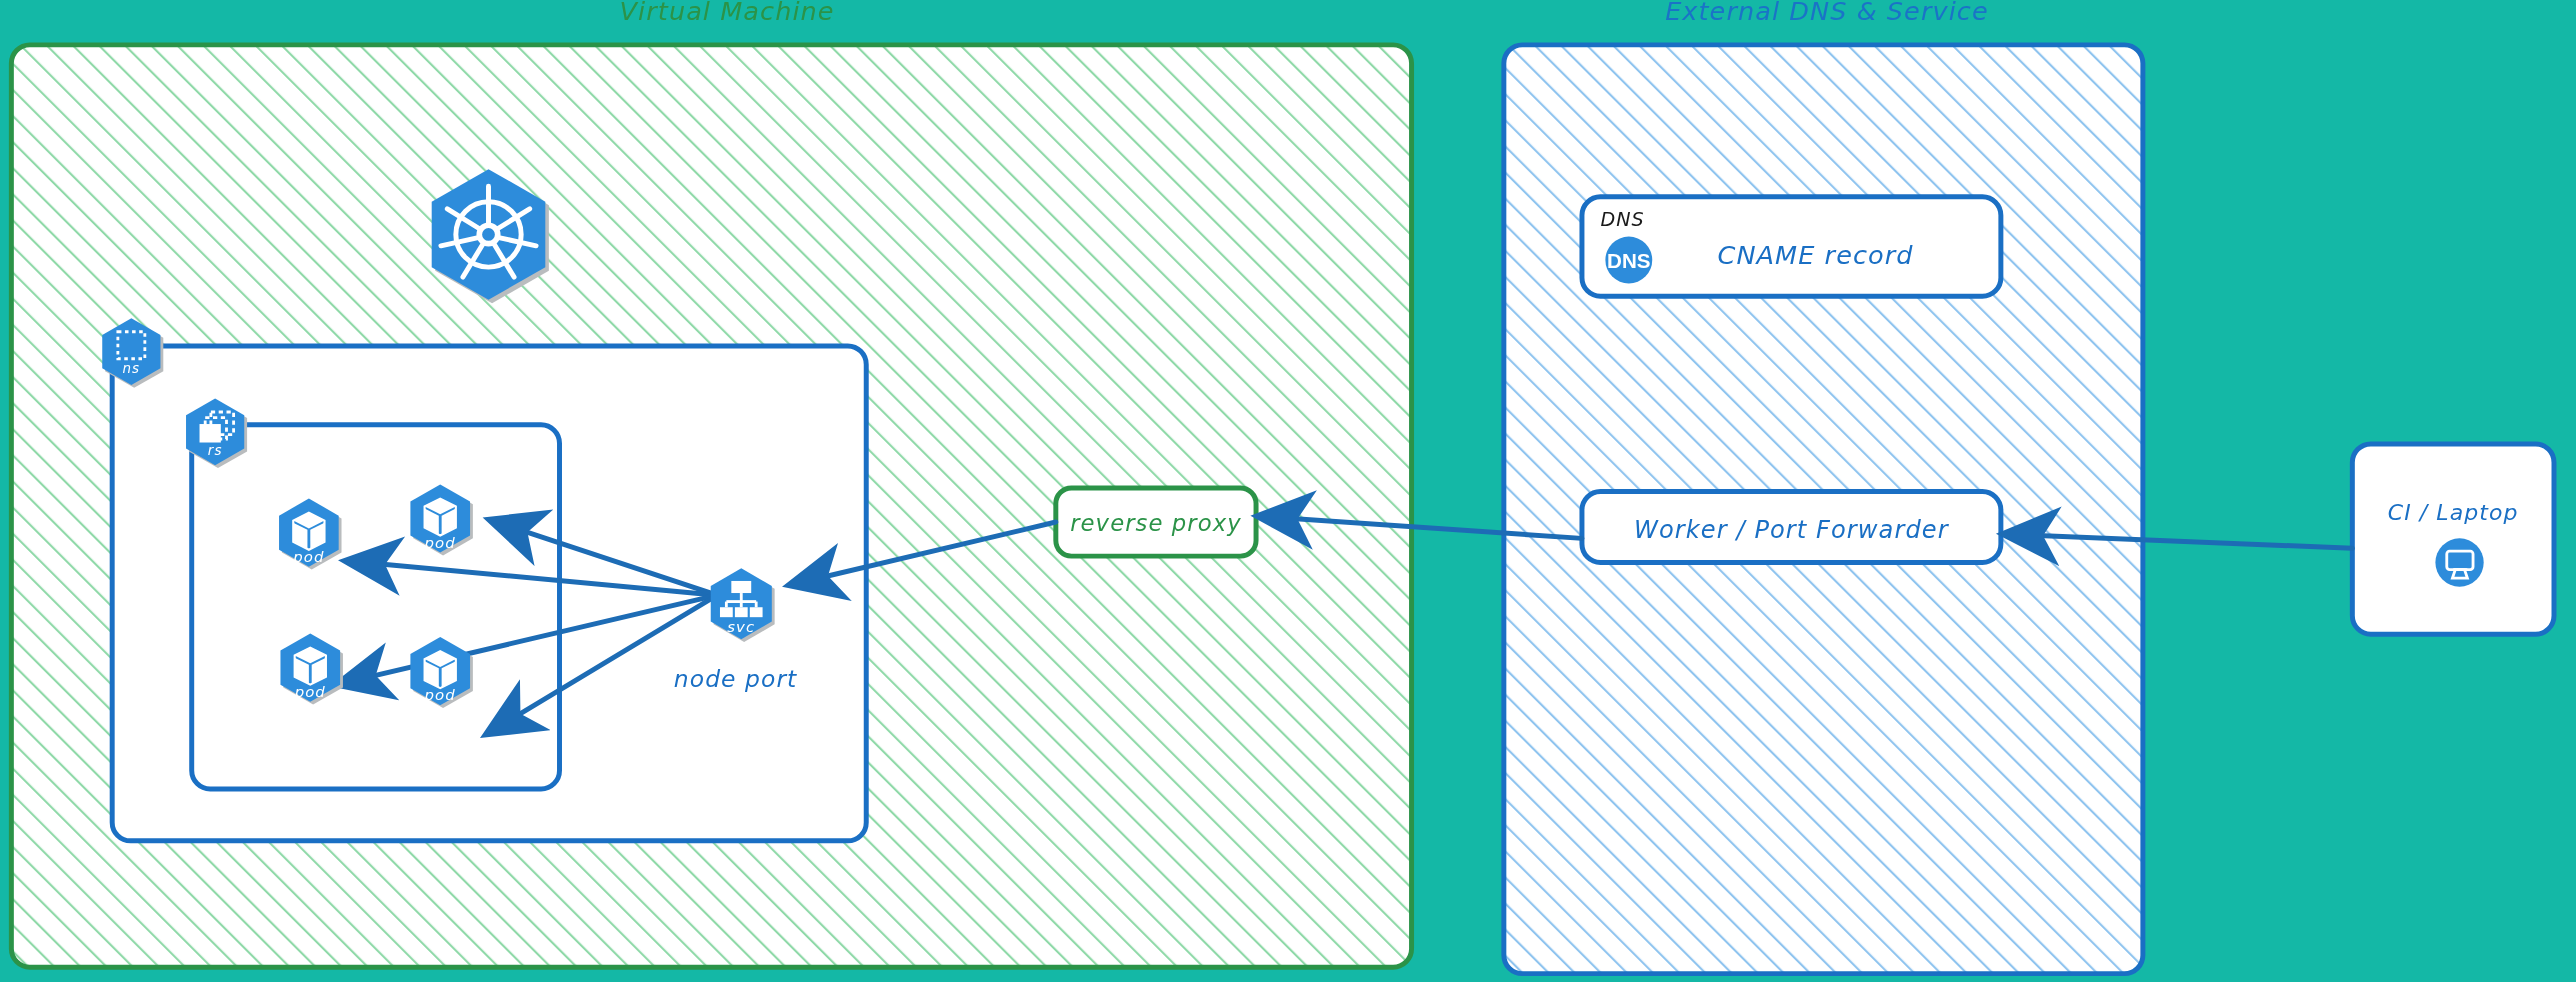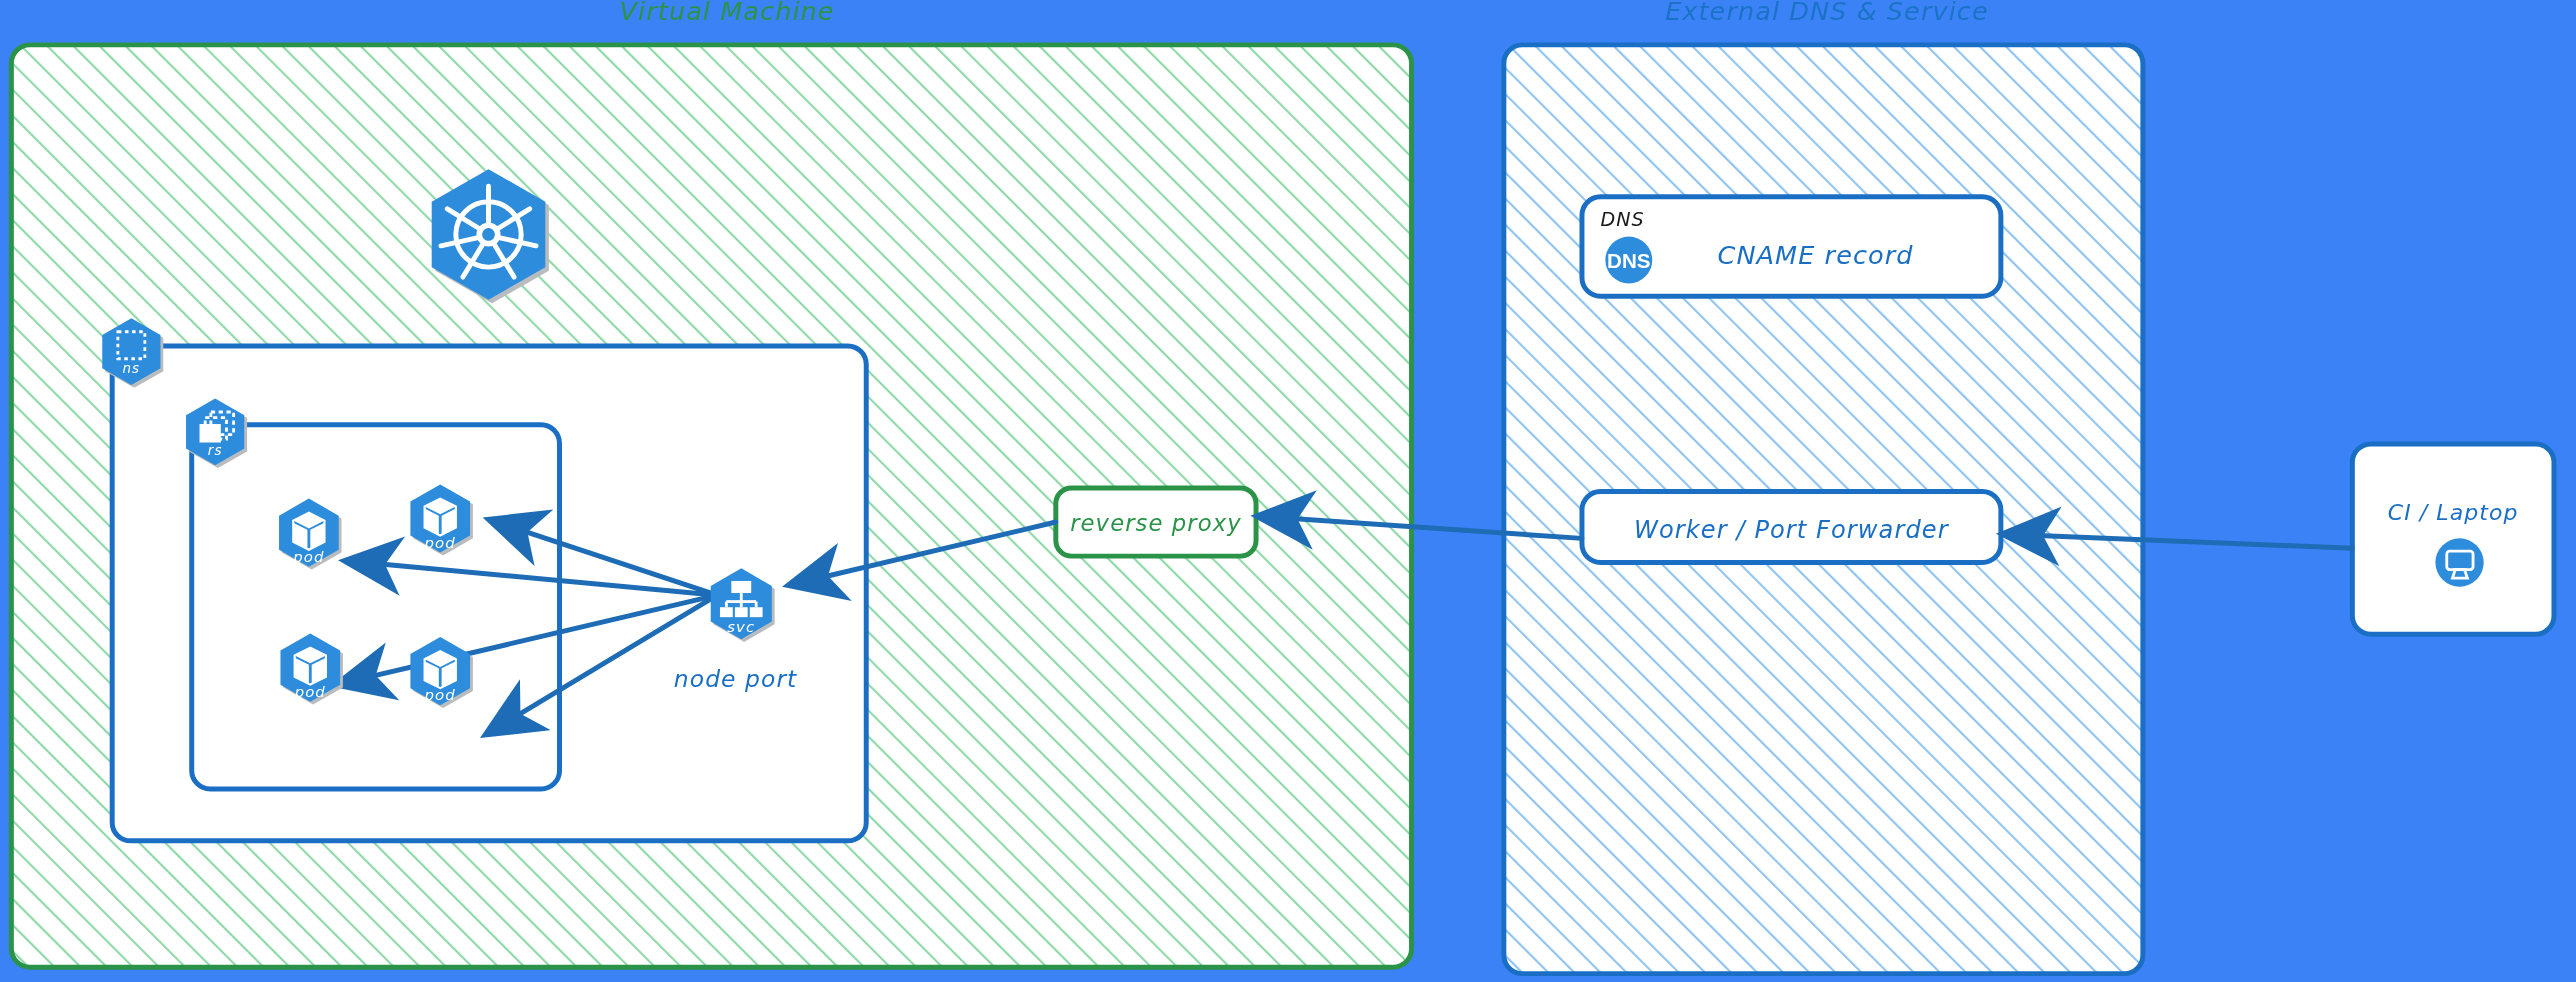--- a/index.html
+++ b/index.html
@@ -10,21 +10,21 @@
     height: 983px;
     overflow: hidden;
   }
   body {
     font-family: "DejaVu Sans", sans-serif;
   }
   #stage {
     position: relative;
     width: 2576px;
     height: 983px;
-    background: #3b82f6;
+    background: #14b8a6;
   }
   svg#diagram {
     position: absolute;
     top: 0;
     left: 0;
     width: 2576px;
     height: 983px;
   }
   .hand {
     font-family: "DejaVu Sans", sans-serif;

